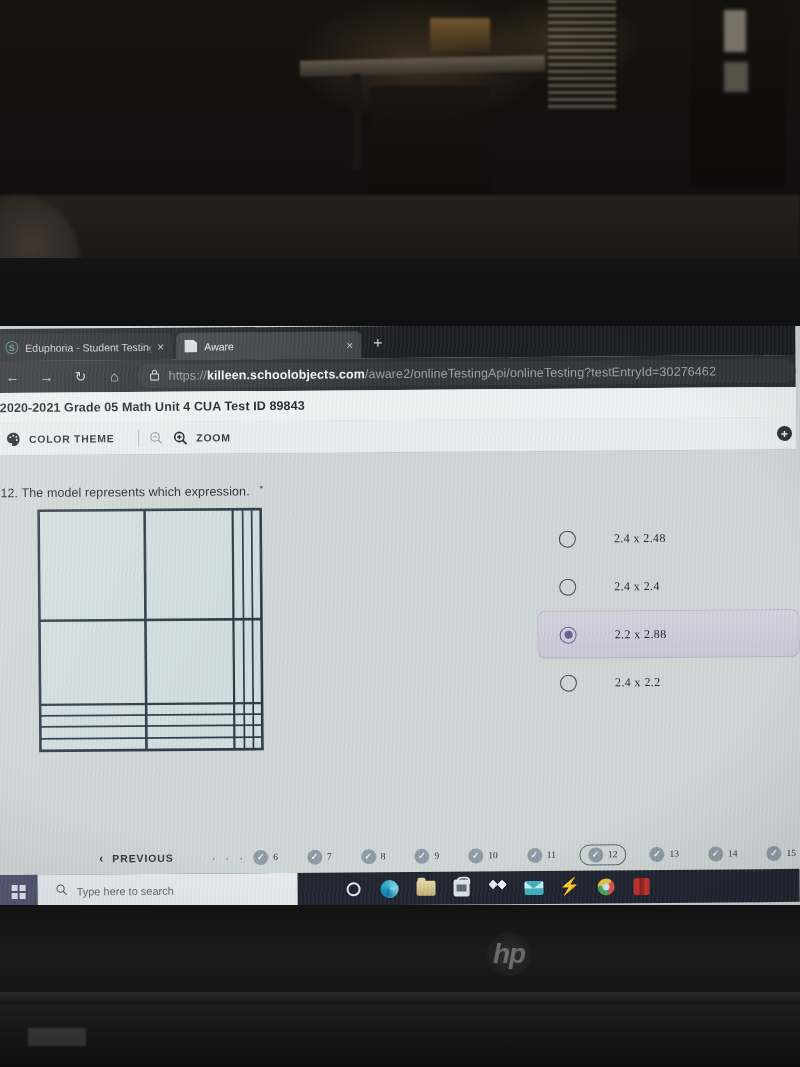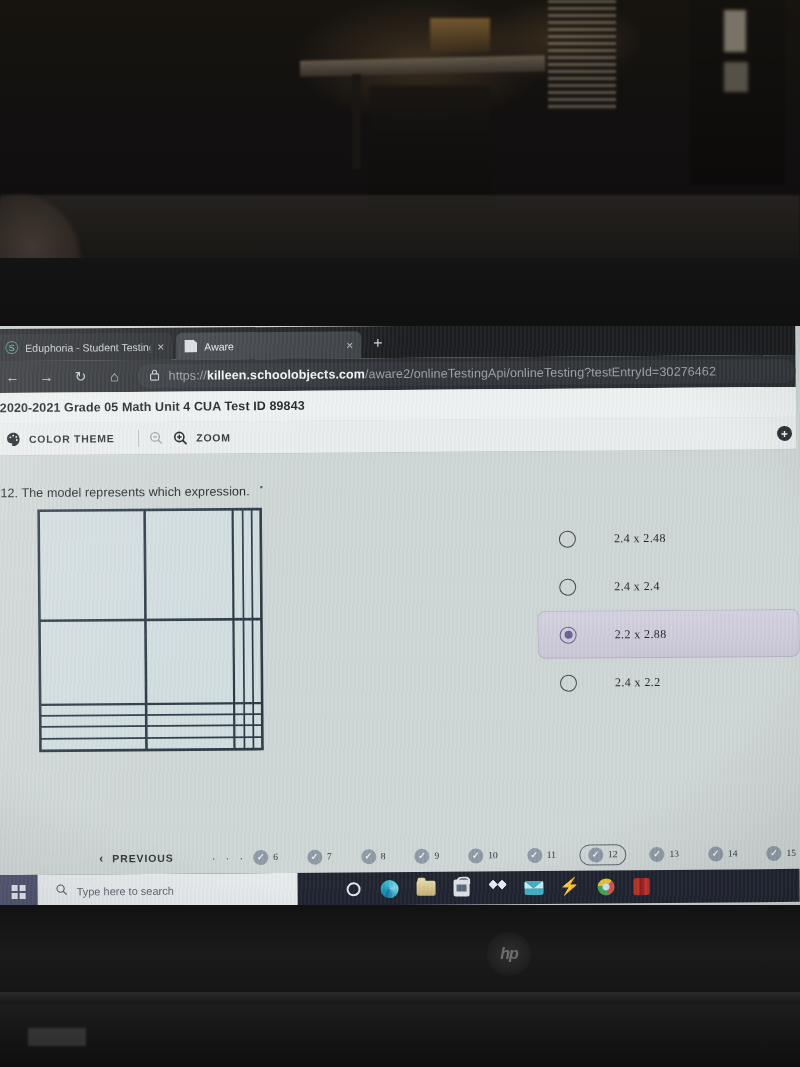--- a/index.html
+++ b/index.html
@@ -74,21 +74,21 @@
   }
   .laptop-lower {
     position: absolute; left: 0; top: 905px; width: 800px; height: 162px;
     background: linear-gradient(180deg,#121212 0%, #1b1b1b 30%, #131313 62%, #262626 78%, #171717 100%);
   }
   .hp-logo {
     position: absolute; left: 487px; top: 932px; width: 44px; height: 44px;
     border-radius: 50%;
     background: radial-gradient(circle at 50% 50%, rgba(120,120,120,.22), rgba(70,70,70,.10) 70%, transparent);
     display:flex; align-items:center; justify-content:center;
-    color: rgba(190,190,190,.45); font-style: italic; font-weight: 700; font-size: 16px;
+    color: rgba(190,190,190,.45); font-style: italic; font-weight: 700; font-size: 28px;
     font-family: "Liberation Sans", sans-serif; letter-spacing: -1px;
   }
   .laptop-hinge {
     position: absolute; left: 0; top: 992px; width: 800px; height: 12px;
     background: linear-gradient(180deg, #2e2e2e, #181818);
     opacity:.85;
   }
   .laptop-deck {
     position: absolute; left: 0; top: 1004px; width: 800px; height: 63px;
     background: linear-gradient(180deg,#1d1d1d,#0e0e0e);

